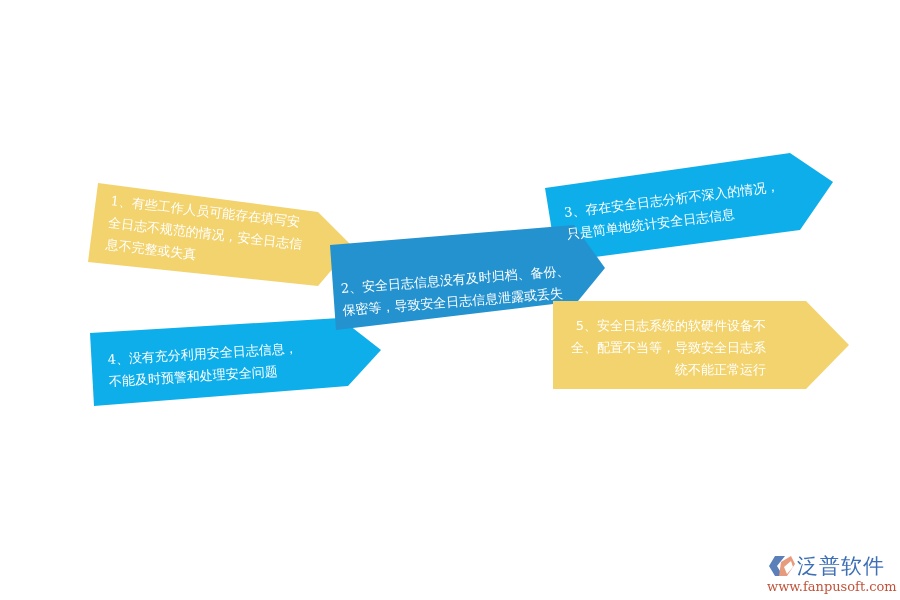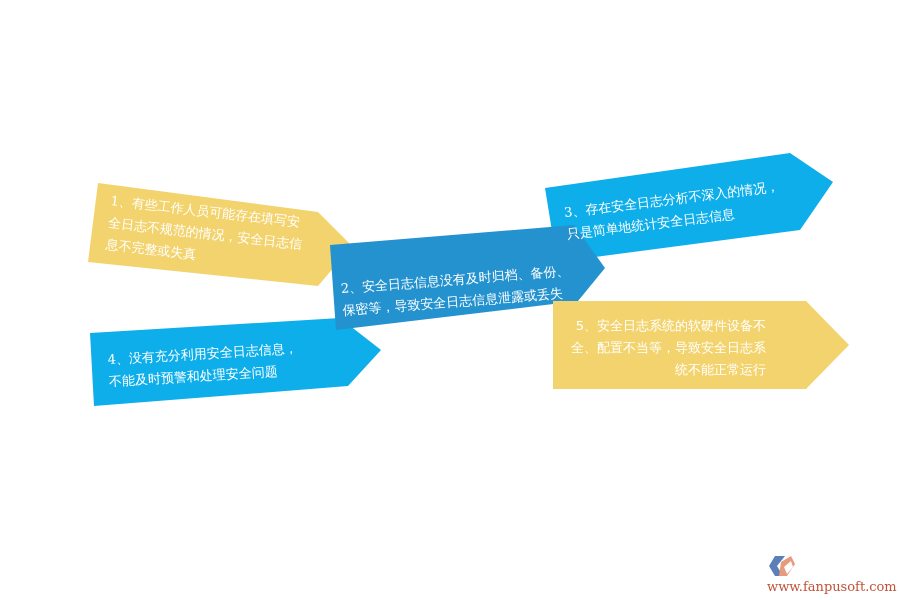--- a/index.html
+++ b/index.html
@@ -48,14 +48,15 @@
 <div class="label sans" style="left:571px; top:315px;text-align:right;">5、安全日志系统的软硬件设备不
 全、配置不当等，导致安全日志系
 统不能正常运行</div>
 
 <div class="logo">
   <svg class="logo-mark" viewBox="0 0 30 24">
     <polygon points="2,12 8,2 18,2 10,12 16,22 8,22" fill="#5b7fb8"></polygon>
     <polygon points="14,8 24,2 28,10 20,22 12,22" fill="#e79b7d"></polygon>
     <polygon points="17,13 24,7 26,13 20,20" fill="#ffffff"></polygon>
   </svg>
+  <span class="logo-name">泛普软件</span>
   <span class="logo-url">www.fanpusoft.com</span>
 </div>
 
 </body></html>

